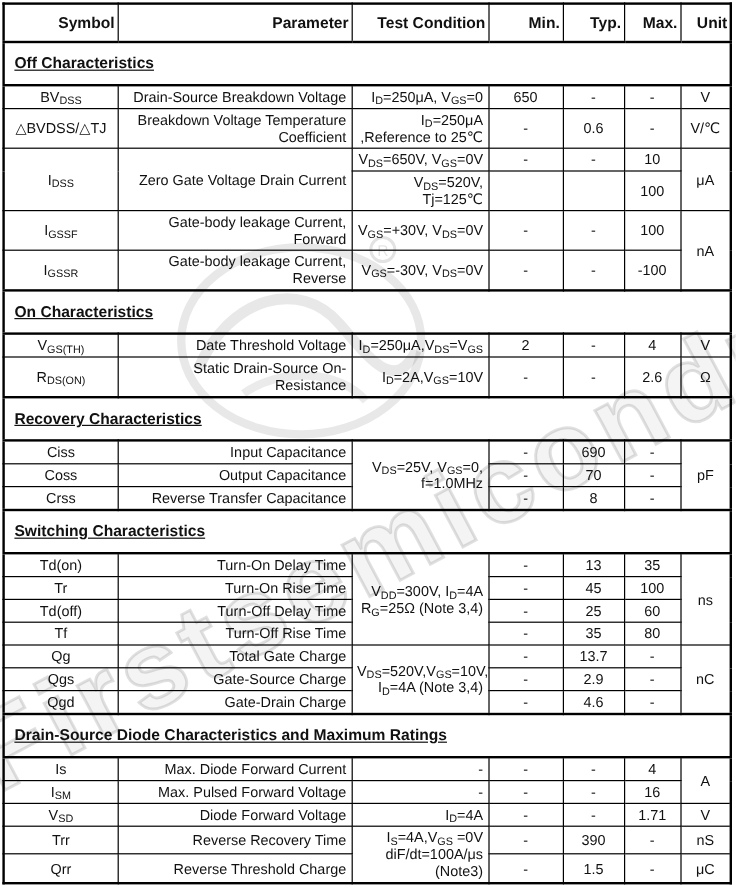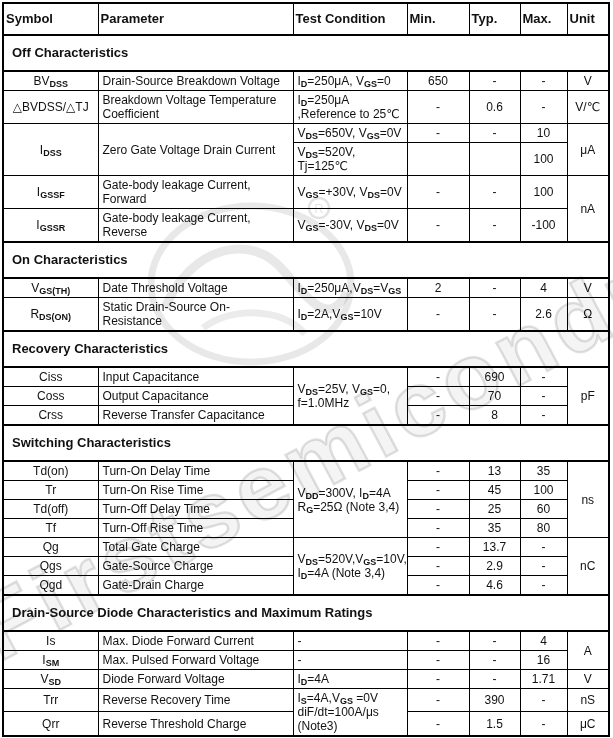--- a/index.html
+++ b/index.html
@@ -31,31 +31,31 @@
   .spec th, .spec td {
     border:1px solid #000;
     font-size:12px; line-height:14px;
     padding:2px 4px;
     color:#111;
     overflow:hidden;
     background:transparent;
     vertical-align:middle;
   }
   .spec thead th {
-    font-size:13px; font-weight:bold; text-align:left;
+    font-size:13px; font-weight:bold; text-align:right;
     border-bottom:2px solid #000; height:26px; padding:2px;margin-top:12px;
   }
   tr.section-row td {
     border-top:2px solid #000; border-bottom:2px solid #000;
     font-size:13px; font-weight:bold; text-align:left;
-    height:30px; padding-left:8px;
+    height:30px; padding-left:8px;text-decoration:underline;
   }
   .col-sym, .col-min, .col-typ, .col-max, .col-unit { text-align:center; }
-  .col-par, .col-tc { text-align:left; padding-left:6px; }
-  .spec sub { font-size:9px; line-height:0; vertical-align:-2px;font-weight:bold; }
+  .col-par, .col-tc { text-align:right; padding-left:6px; }
+  .spec sub { font-size:9px; line-height:0; vertical-align:-2px; }
 </style>
 </head>
 <body>
 
 <div class="stage">
 
   <div class="wm-layer">
     <div class="wm-text">Firstsemiconductor</div>
     <svg class="wm-logo" width="250" height="180" viewBox="0 0 250 180">
       <ellipse cx="118" cy="96" rx="100" ry="78" fill="none" stroke="rgba(0,0,0,0.09)" stroke-width="7"></ellipse>

